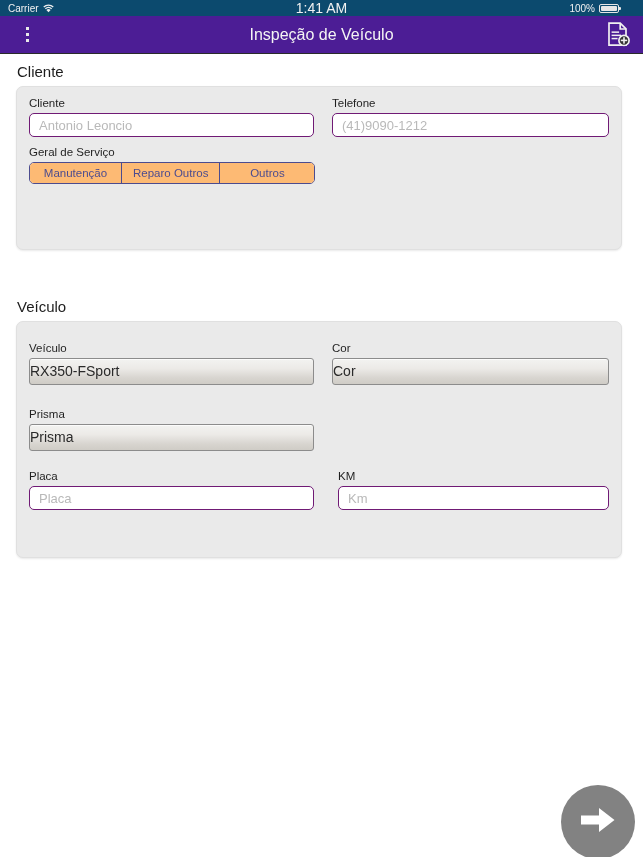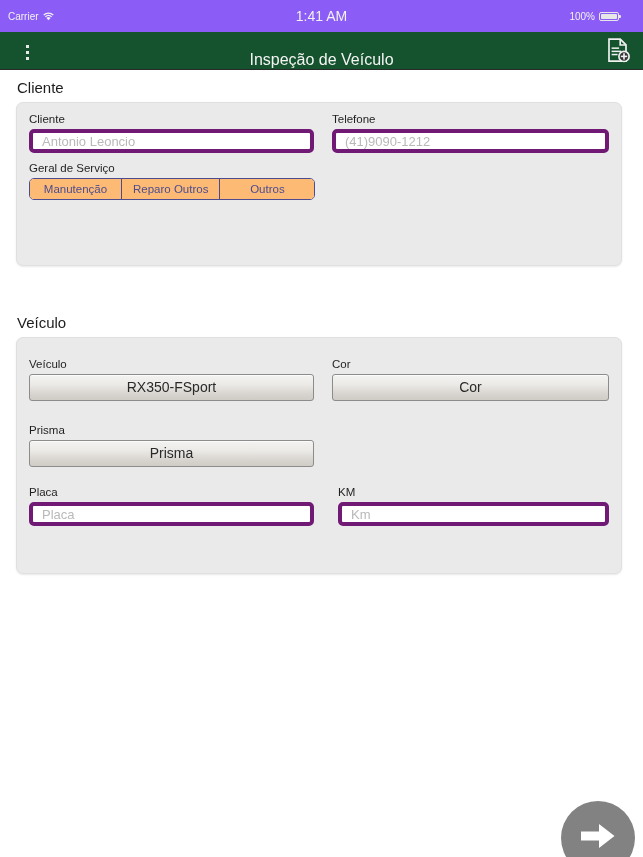--- a/index.html
+++ b/index.html
@@ -13,24 +13,24 @@
   body {
     font-family: "Liberation Sans", sans-serif;
     background: #ffffff;
     position: relative;
     -webkit-font-smoothing: antialiased;
   }
 
   
   .status-bar {
     height: 16px;
-    background: #8b5cf6;
-    display: flex;
-    align-items: center;
-    padding: 16px 8px;
+    background: #0c4a6e;
+    display: flex;
+    align-items: center;
+    padding: 0 8px;
     color: #f2f2f2;
     font-size: 10px;
     position: relative;
   }
   .status-left {
     display: flex;
     align-items: center;
     gap: 4px;
   }
   .wifi-icon { display: inline-block; width: 11px; height: 9px; }
@@ -71,23 +71,23 @@
     display: block;
     height: 100%;
     width: 100%;
     background: #e6e6e6;
     border-radius: 1px;
   }
 
   
   .nav-bar {
     height: 38px;
-    background: #14532d;
-    display: flex;
-    align-items: flex-end;
+    background: #4c1d95;
+    display: flex;
+    align-items: center;
     position: relative;
     padding: 0 10px;
     border-bottom: 1px solid #2a2a2a;
   }
   .nav-menu-btn {
     width: 34px;
     height: 34px;
     display: flex;
     flex-direction: column;
     align-items: center;
@@ -164,21 +164,21 @@
     color: #1f1f1f;
     margin-bottom: 4px;
     display: block;
   }
 
   .text-input {
     display: block;
     width: 100%;
     height: 24px;
     background: #ffffff;
-    border: 4px solid #701a75;
+    border: 1px solid #701a75;
     border-radius: 5px;
     padding: 0 9px;
     font-size: 13px;
     color: #333;
     font-family: "Liberation Sans", sans-serif;
     outline: none;
   }
   .text-input::placeholder { color: #b9b9b9; }
 
   
@@ -212,21 +212,21 @@
     display: block;
     width: 100%;
     height: 27px;
     border: 1px solid #8c8c8c;
     border-radius: 3px;
     background: linear-gradient(to bottom, #f3f3f1 0%, #eceae7 38%, #d8d5d0 75%, #cfccc6 100%);
     font-size: 14px;
     color: #2a2a2a;
     font-family: "Liberation Sans", sans-serif;
     cursor: pointer;
-    text-align: center;
+    text-align: left;
     line-height: 25px;
     box-shadow: inset 0 1px 0 rgba(255,255,255,0.7);
   }
 
   
   .fab {
     position: absolute;
     right: 8px;
     bottom: 7px;
     width: 74px;

